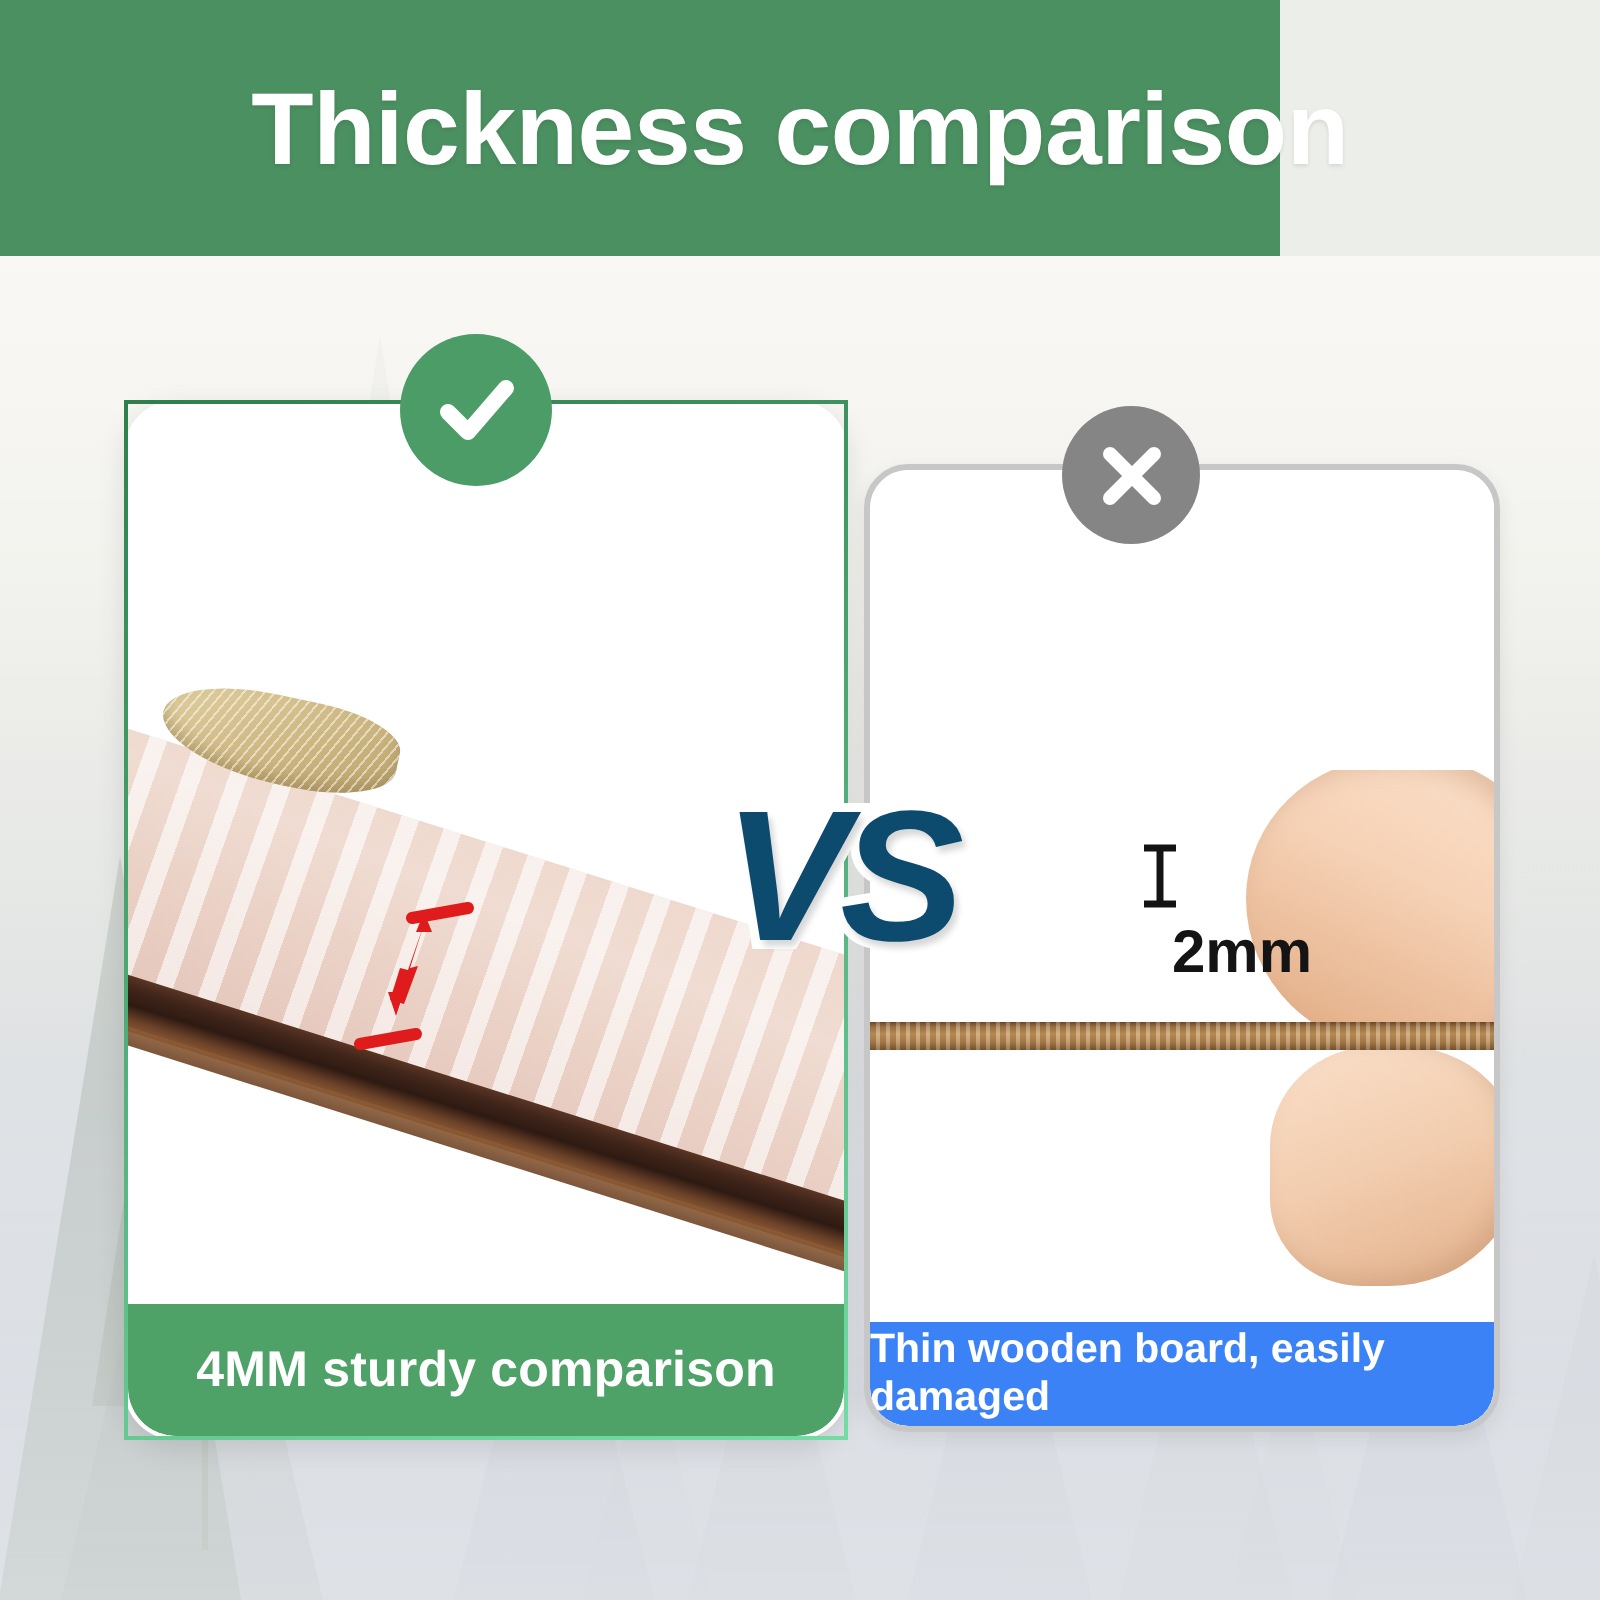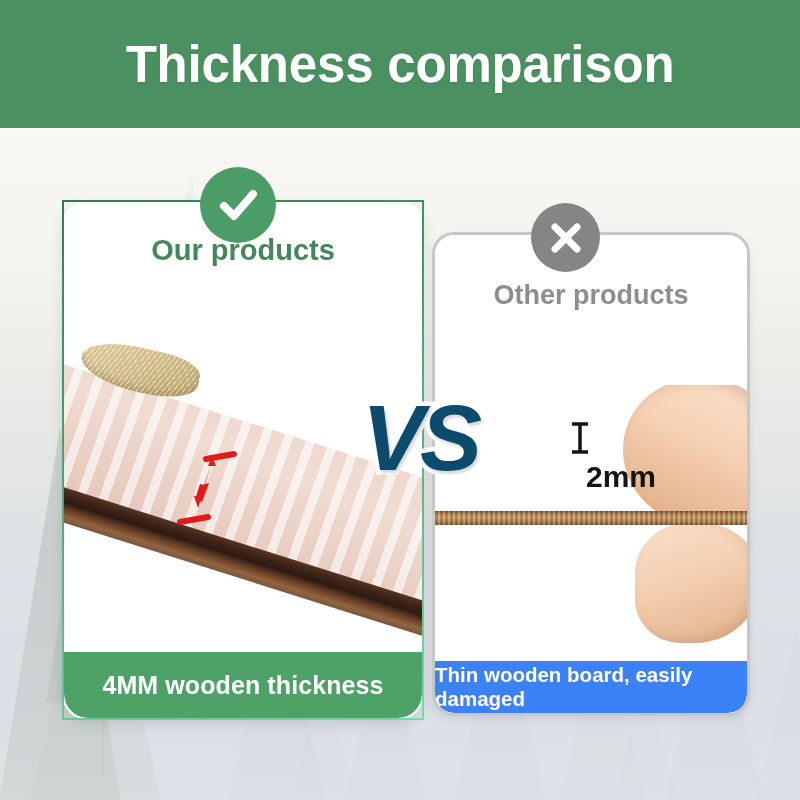--- a/index.html
+++ b/index.html
@@ -13,21 +13,21 @@
   
   .bg{position:absolute;left:0;top:128px;width:800px;height:672px;overflow:hidden;
       background:linear-gradient(180deg,#f2efe9 0%,#eeeee8 22%,#e4e6e4 48%,#dcdfe4 68%,#d3d7de 84%,#cdd2da 100%);}
   .bg-fog{position:absolute;inset:0;
       background:linear-gradient(180deg,rgba(255,255,255,.55) 0%,rgba(255,255,255,.12) 35%,rgba(255,255,255,.0) 60%,rgba(255,255,255,.35) 100%);}
   .tree{position:absolute;bottom:0;width:0;height:0;border-left:var(--w) solid transparent;
         border-right:var(--w) solid transparent;border-bottom:var(--h) solid var(--c);opacity:var(--o);}
   .trunk{position:absolute;bottom:0;width:3px;background:var(--c);opacity:var(--o);}
 
   
-  .header{position:absolute;left:0;top:0;width:800px;height:128px;background:#4b9061;}
+  .header{position:absolute;left:0;top:0;width:640px;height:128px;background:#4b9061;}
   .header-title{position:absolute;left:0;top:0;width:800px;height:128px;
       display:flex;align-items:center;justify-content:center;
       color:#ffffff;font-size:51px;font-weight:bold;letter-spacing:-.2px;
       text-shadow:0 1px 2px rgba(0,0,0,.10);}
 
   
   .card{position:absolute;overflow:hidden;background:#ffffff;}
   .card-left{left:62px;top:200px;width:358px;height:516px;border-radius:26px;
       border:2px solid;border-image:linear-gradient(160deg,#2f7f4d,#74dba5) 1;
       box-shadow:0 4px 14px rgba(0,0,0,.10);}
@@ -131,41 +131,39 @@
     <div class="bg-fog"></div>
   </div>
 
   <div class="header">
     <div class="header-title">Thickness comparison</div>
   </div>
 
   <div class="card card-left">
     <div class="card-left-inner">
 
-      <div class="card-heading heading-left">Our products</div>
 
       <div class="photo-left">
         <div class="plank-face">
           <div class="plank-texture"></div>
         </div>
         <div class="plank-edge"></div>
         <div class="plank-edge2"></div>
         <div class="straw">
           <div class="straw-lines"></div>
         </div>
       </div>
 
-      <div class="caption caption-left">4MM wooden thickness</div>
+      <div class="caption caption-left">4MM sturdy comparison</div>
     </div>
   </div>
 
   <div class="card card-right">
     <div class="card-right-inner">
 
-      <div class="card-heading heading-right">Other products</div>
 
       <div class="photo-right">
         <div class="finger-top"></div>
         <div class="finger-bot"></div>
         <div class="strip">
           <div class="strip-grain"></div>
         </div>
       </div>
 
       <div class="caption caption-right">Thin wooden board, easily damaged</div>

